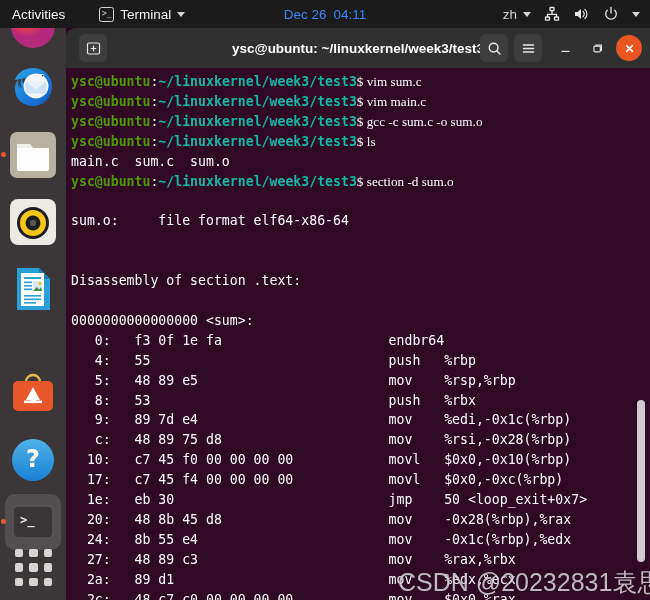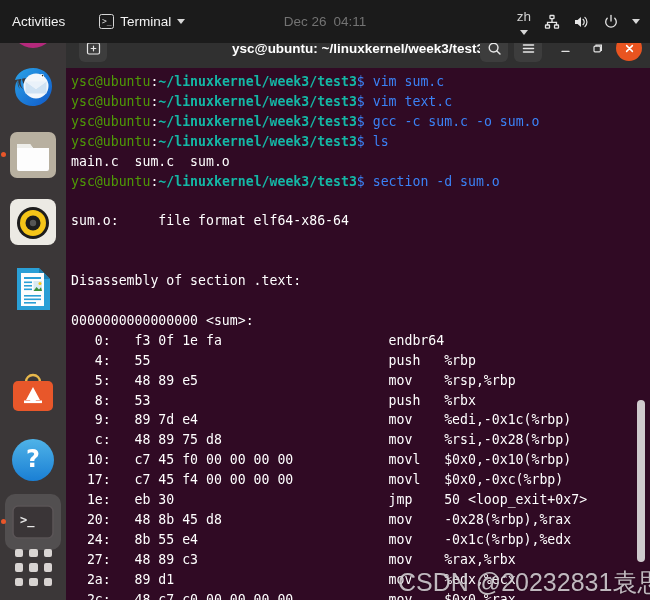--- a/index.html
+++ b/index.html
@@ -5,41 +5,41 @@
   * { margin:0; padding:0; box-sizing:border-box; }
   html,body { width:650px; height:600px; overflow:hidden; }
   body {
     font-family:"Liberation Sans", sans-serif;
     background:#2c001e;
     position:relative;
   }
 
   
   #topbar{
-    position:absolute; top:0; left:0; width:650px; height:43px;
+    position:absolute; top:0; left:0; width:650px; height:28px;
     background:#1b1b1b; color:#ffffff;
     display:flex; align-items:center;
     font-size:13.5px; z-index:40;
   }
   .tb-activities{ padding:0 10px 0 12px; color:#f2f2f2; }
   .tb-app{ display:flex; align-items:center; gap:6px; margin-left:24px; color:#f2f2f2; }
   .tb-app .appicon{
     width:15px;height:15px;border:1.4px solid #d6d6d6;border-radius:2.5px;
     display:flex;align-items:center;justify-content:center;
     font-size:8px;line-height:1;font-family:"DejaVu Sans Mono",monospace;color:#d6d6d6;
   }
   .caret{ width:0;height:0;border-left:4.5px solid transparent;border-right:4.5px solid transparent;border-top:5px solid #d8d8d8; display:inline-block; }
   .tb-clock{
     position:absolute; left:50%; transform:translateX(-50%);
-    display:flex; gap:7px; color:#737373; font-size:13.5px;
+    display:flex; gap:7px; color:#3b82f6; font-size:13.5px;
   }
   .tb-right{
     position:absolute; right:10px; display:flex; align-items:center; gap:13px;
   }
-  .tb-lang{ display:flex; align-items:center; gap:6px; color:#cfcfcf; font-size:13.5px;flex-direction:column;}
+  .tb-lang{ display:flex; align-items:center; gap:6px; color:#cfcfcf; font-size:13.5px;}
   .tb-right svg{ display:block; }
 
   
   #dock{
     position:absolute; top:28px; left:0; width:66px; height:572px;
     background:#3b3738; z-index:30;
   }
   .dock-item{
     position:absolute; left:9px; width:48px; height:48px;
     border-radius:9px;
@@ -93,24 +93,24 @@
   #termbody{
     position:absolute; top:40px; left:0; width:584px; height:532px;
     background:#300a24; overflow:hidden;
   }
   #termtext{
     position:absolute; top:4px; left:5px; right:18px;
     font-family:"DejaVu Sans Mono","Liberation Mono",monospace;
     font-size:13.2px; line-height:19.9px;
     color:#ffffff; white-space:pre;
   }
-  .user{ color:#4e9a06; font-weight:normal; }
+  .user{ color:#4e9a06; font-weight:bold; }
   .colon{ color:#ffffff; }
   .path{ color:#14b8a6; font-weight:bold; }
-  .dollar{ color:#3b82f6; }
+  .dollar{ color:#ffffff;font-family:Liberation Serif, serif; }
 
   #scrollbar{
     position:absolute; right:3px; top:0; width:12px; height:532px;
   }
   #scrollthumb{
     position:absolute; left:2px; width:8px; top:332px; height:162px;
     background:#cfcacd; border-radius:4px;
   }
 
   #watermark{
@@ -321,21 +321,21 @@
       <div class="winbtn close">
         <svg width="13" height="13" viewBox="0 0 13 13" stroke="#ffffff" stroke-width="1.5">
           <path d="M3.6 3.6l5.8 5.8M9.4 3.6l-5.8 5.8" stroke-linecap="round"></path>
         </svg>
       </div>
     </div>
   </div>
 
   <div id="termbody">
     <div id="termtext"><span class="user">ysc@ubuntu</span><span class="colon">:</span><span class="path">~/linuxkernel/week3/test3</span><span class="dollar">$ vim sum.c</span>
-<span class="user">ysc@ubuntu</span><span class="colon">:</span><span class="path">~/linuxkernel/week3/test3</span><span class="dollar">$ vim text.c</span>
+<span class="user">ysc@ubuntu</span><span class="colon">:</span><span class="path">~/linuxkernel/week3/test3</span><span class="dollar">$ vim main.c</span>
 <span class="user">ysc@ubuntu</span><span class="colon">:</span><span class="path">~/linuxkernel/week3/test3</span><span class="dollar">$ gcc -c sum.c -o sum.o</span>
 <span class="user">ysc@ubuntu</span><span class="colon">:</span><span class="path">~/linuxkernel/week3/test3</span><span class="dollar">$ ls</span>
 main.c  sum.c  sum.o
 <span class="user">ysc@ubuntu</span><span class="colon">:</span><span class="path">~/linuxkernel/week3/test3</span><span class="dollar">$ section -d sum.o</span>
 
 sum.o:     file format elf64-x86-64
 
 
 Disassembly of section .text:
 

